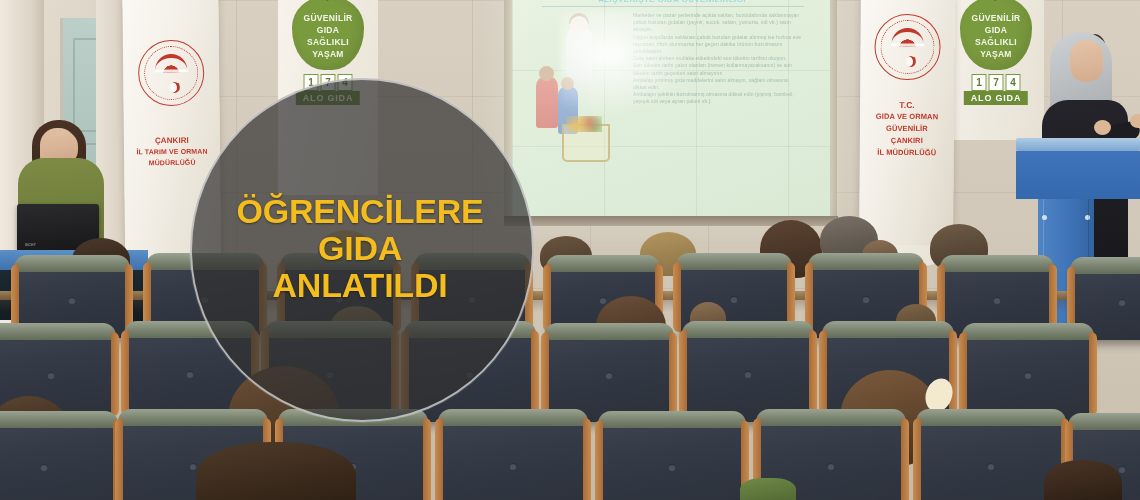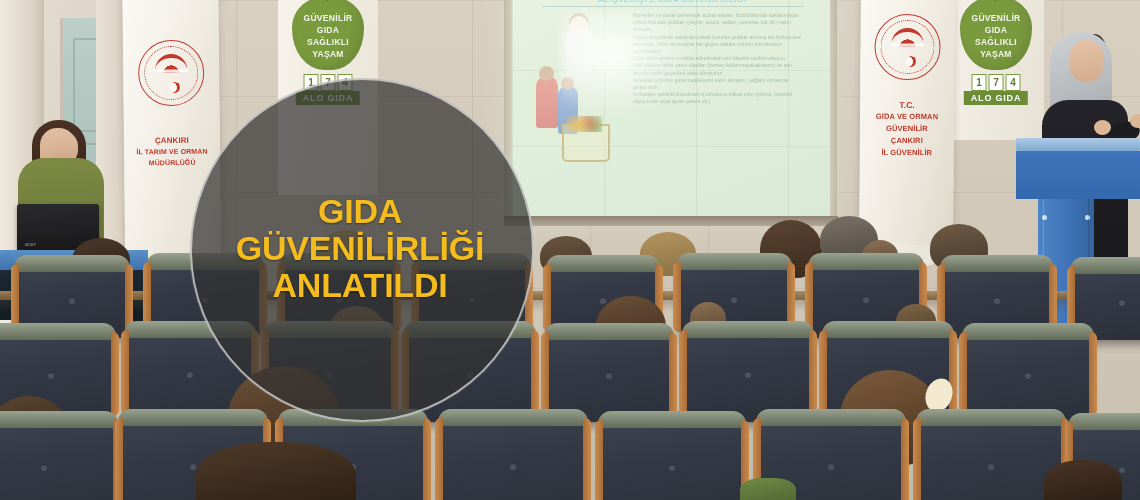--- a/index.html
+++ b/index.html
@@ -317,21 +317,21 @@
       <div class="emblem-wave"></div>
       <div class="crescent">
           <i></i>
         </div>
       <div class="star-dot"></div>
     </div>
     <div class="bn-text" style="top:104px;font-size:8.5px">T.C.</div>
     <div class="bn-text" style="top:116px;font-size:7.5px">GIDA VE ORMAN</div>
     <div class="bn-text" style="top:128px;font-size:7.5px">GÜVENİLİR</div>
     <div class="bn-text" style="top:140px;font-size:7.5px">ÇANKIRI</div>
-    <div class="bn-text" style="top:152px;font-size:7.5px">İL GÜVENİLİR</div>
+    <div class="bn-text" style="top:152px;font-size:7.5px">İL MÜDÜRLÜĞÜ</div>
     <div class="banner-tail"></div>
   </div>
 
   <div class="speaker">
     <div class="sp-hairline"></div>
     <div class="sp-scarf"></div>
     <div class="sp-face"></div>
     <div class="sp-body"></div>
     <div class="sp-arm"></div>
     <div class="sp-hand"></div>
@@ -492,18 +492,18 @@
         <div class="seat-btn"></div>
       </div>
 
     <div class="head" style="left:196px;top:196px;width:160px;height:72px;background:linear-gradient(170deg,#4f3a28,#2a1d12);border-radius:46% 46% 0 0"></div>
     <div class="head" style="left:1044px;top:214px;width:78px;height:48px;background:linear-gradient(170deg,#4a3526,#281b11);border-radius:46% 46% 0 0"></div>
     <div class="head" style="left:740px;top:232px;width:56px;height:28px;background:linear-gradient(170deg,#6f8a46,#4e6430);border-radius:40% 40% 0 0"></div>
   </div>
 
   <div class="circle"></div>
   <div class="headline">
+    <span class="l">ÖĞRENCİLERE</span>
     <span class="l">GIDA</span>
-    <span class="l hl-wide">GÜVENİLİRLİĞİ</span>
     <span class="l">ANLATILDI</span>
   </div>
 
 </div>
 
 </body></html>

